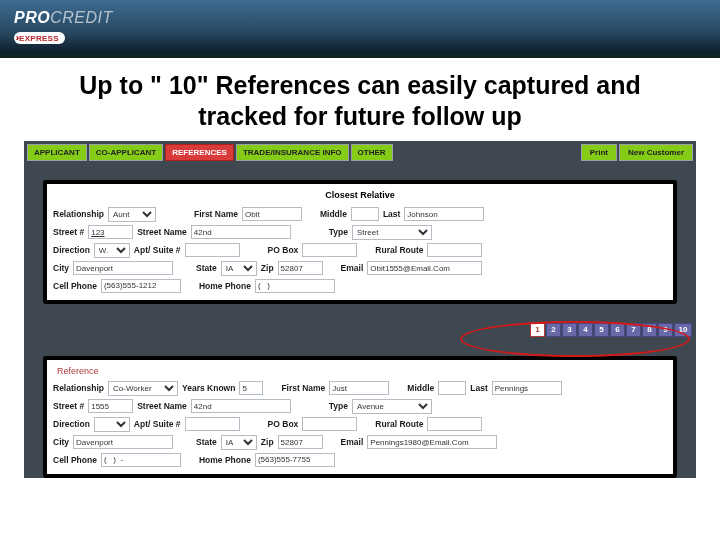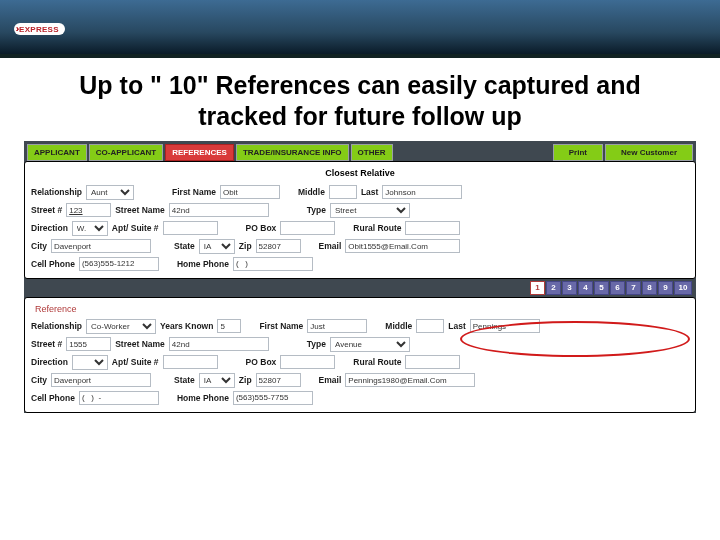--- a/index.html
+++ b/index.html
@@ -66,25 +66,25 @@
   }
   .tab {
     background: #84cc16;
     border: 1px solid #9aa0a6;
     padding: 3px 6px;
     color: #222;
     cursor: pointer;
   }
   .tab.active { background:#d93a3a; color:#fff; border-color:#a22;}
   .tab-spacer { flex: 1; }
-  .tab-right { padding: 3px 15px; text-align: center; }
+  .tab-right { padding: 3px 8px; text-align: center; }
   .panel {
     background: #fff;
-    margin: 0;
-    border: 1px solid #000000;
+    margin: 19px;
+    border: 4px solid #000000;
     border-radius: 3px;
     padding: 4px 6px;
   }
   .panel-title {
     text-align: center;
     font-weight: bold;
     font-size: 9px;
     padding: 2px 0 4px;
   }
   .panel-title-left {
@@ -140,20 +140,23 @@
     border-radius: 50%;
     pointer-events: none;
   }
 </style>
 </head>
 <body>
 
 <div class="header">
   <div class="logo">
     <div>
+      <div class="logo-text-main">
+        <span class="logo-pro">PRO</span><span class="logo-credit">CREDIT</span>
+      </div>
       <div class="logo-sub"><span class="logo-arrows">›››</span><span>EXPRESS</span></div>
     </div>
   </div>
 </div>
 
 <div class="title">Up to " 10" References can easily captured and tracked for future follow up</div>
 
 <div class="app">
   <div class="tabs">
     <div class="tab">APPLICANT</div>

